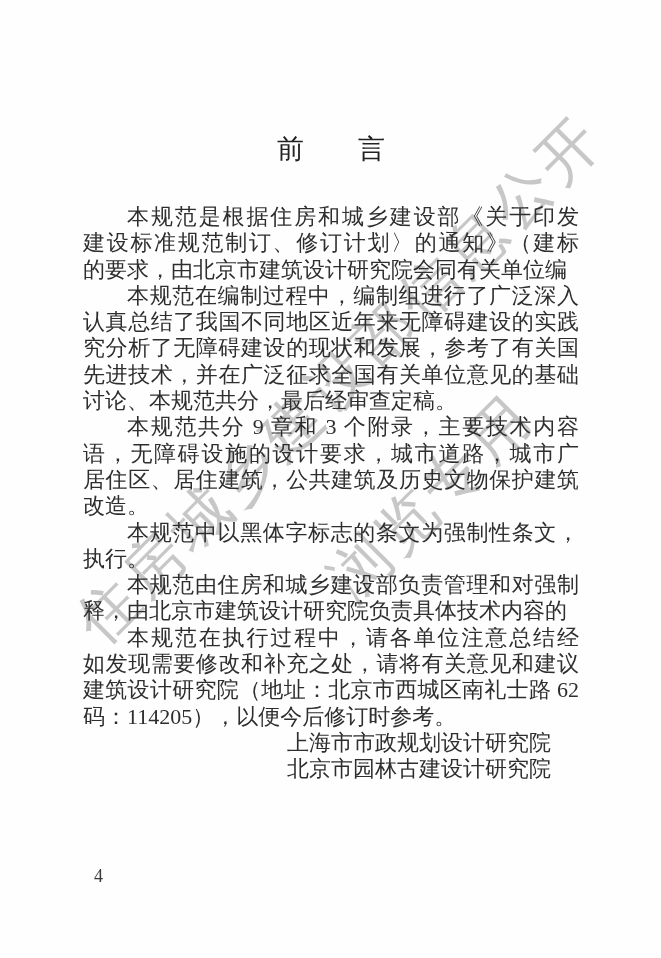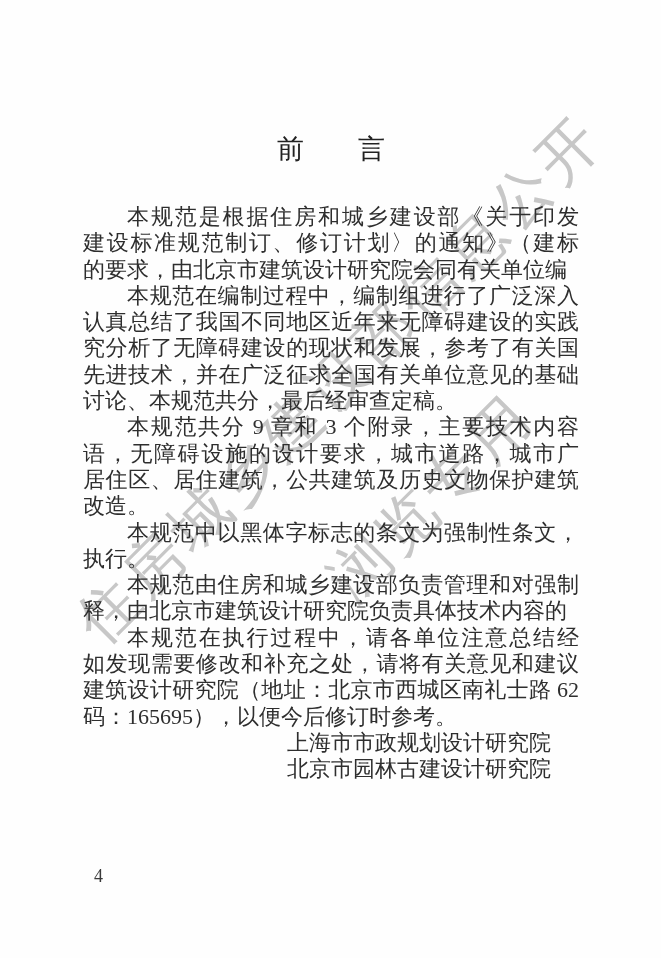--- a/index.html
+++ b/index.html
@@ -74,21 +74,21 @@
 
     <div class="line j first">本规范中以黑体字标志的条文为强制性条文，必须严格</div>
     <div class="line">执行。</div>
 
     <div class="line j first">本规范由住房和城乡建设部负责管理和对强制性条文的解</div>
     <div class="line">释，由北京市建筑设计研究院负责具体技术内容的解释。</div>
 
     <div class="line j first">本规范在执行过程中，请各单位注意总结经验，积累资料，</div>
     <div class="line j">如发现需要修改和补充之处，请将有关意见和建议反馈给北京市</div>
     <div class="line j">建筑设计研究院（地址：北京市西城区南礼士路 62 号，邮政编</div>
-    <div class="line">码：165695），以便今后修订时参考。</div>
+    <div class="line">码：114205），以便今后修订时参考。</div>
 
 
     <div class="line cont">上海市市政规划设计研究院</div>
     <div class="line cont">北京市园林古建设计研究院</div>
   </div>
 
   <div class="page-num">4</div>
 
 
 </div>

